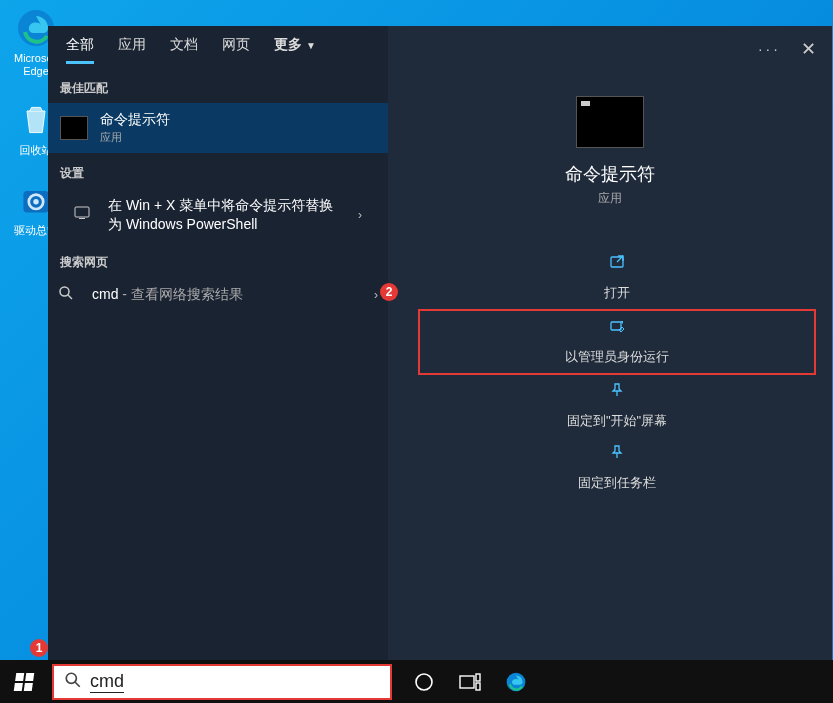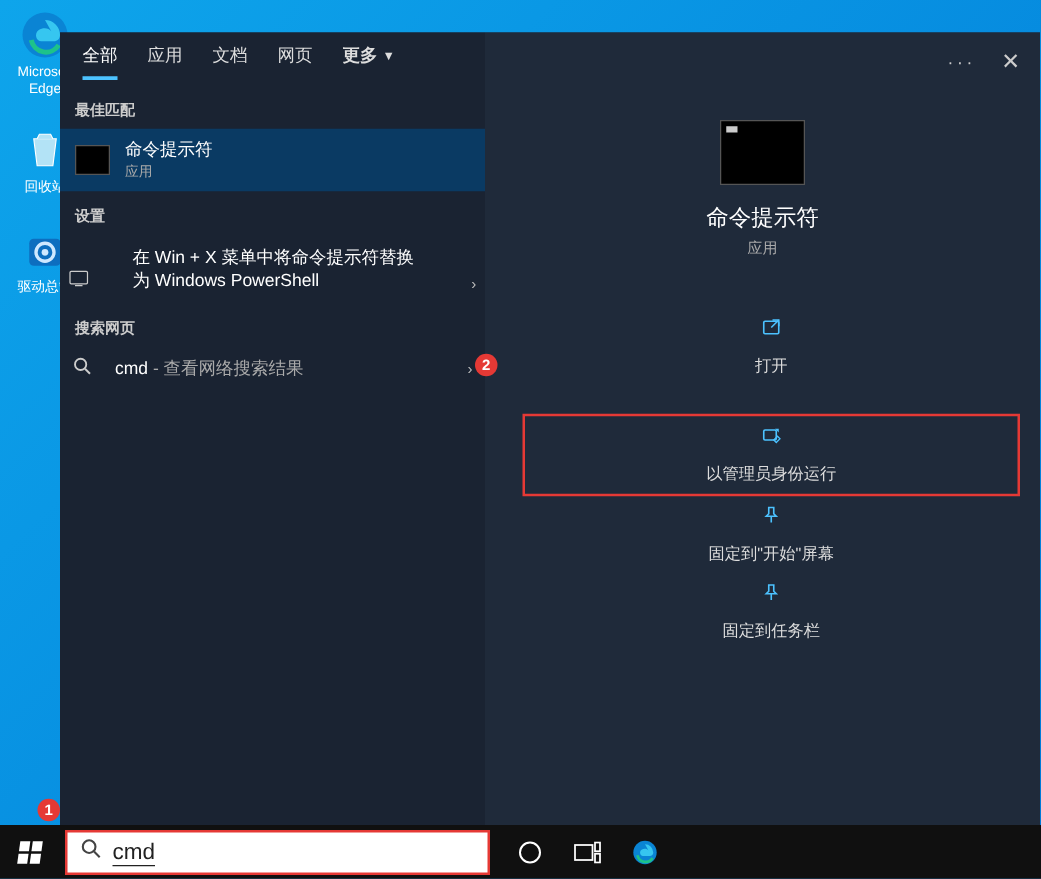--- a/index.html
+++ b/index.html
@@ -101,23 +101,23 @@
 .result-item .label-col {
   display: flex; flex-direction: column;
   flex: 1;
   gap: 1px;
 }
 .result-item .title { font-size: 14px; color: #fff; }
 .result-item .subtitle { font-size: 11px; color: #aaa; }
 
 .setting-item {
   display: flex;
-  align-items: flex-end;
-  padding: 8px 1px;
-  gap: 29px;
+  align-items: center;
+  padding: 8px 20px;
+  gap: 12px;
   cursor: pointer;
 }
 .setting-item .ico {
   width: 28px; text-align: center; color: #ccc; font-size: 14px;
 }
 .setting-item .txt { flex:1; font-size: 14px; line-height: 1.35; }
 .setting-item .chev-r { color: #bbb; font-size: 12px; padding: 0 6px; }
 
 .web-item {
   display: flex;
@@ -180,21 +180,20 @@
   display: flex;
   align-items: center;
   gap: 14px;
   padding: 7px 10px;
   cursor: pointer;
   color: #ddd;
   flex-direction: column;
 }
 .action.highlight {
   border: 2px solid #e53935;
-  margin-top: 22px;
 }
 .action .ico {
   width: 16px; height: 16px;
   display: inline-flex;
   align-items: center;
   justify-content: center;
   color: #4cc2ff;
 }
 
 

